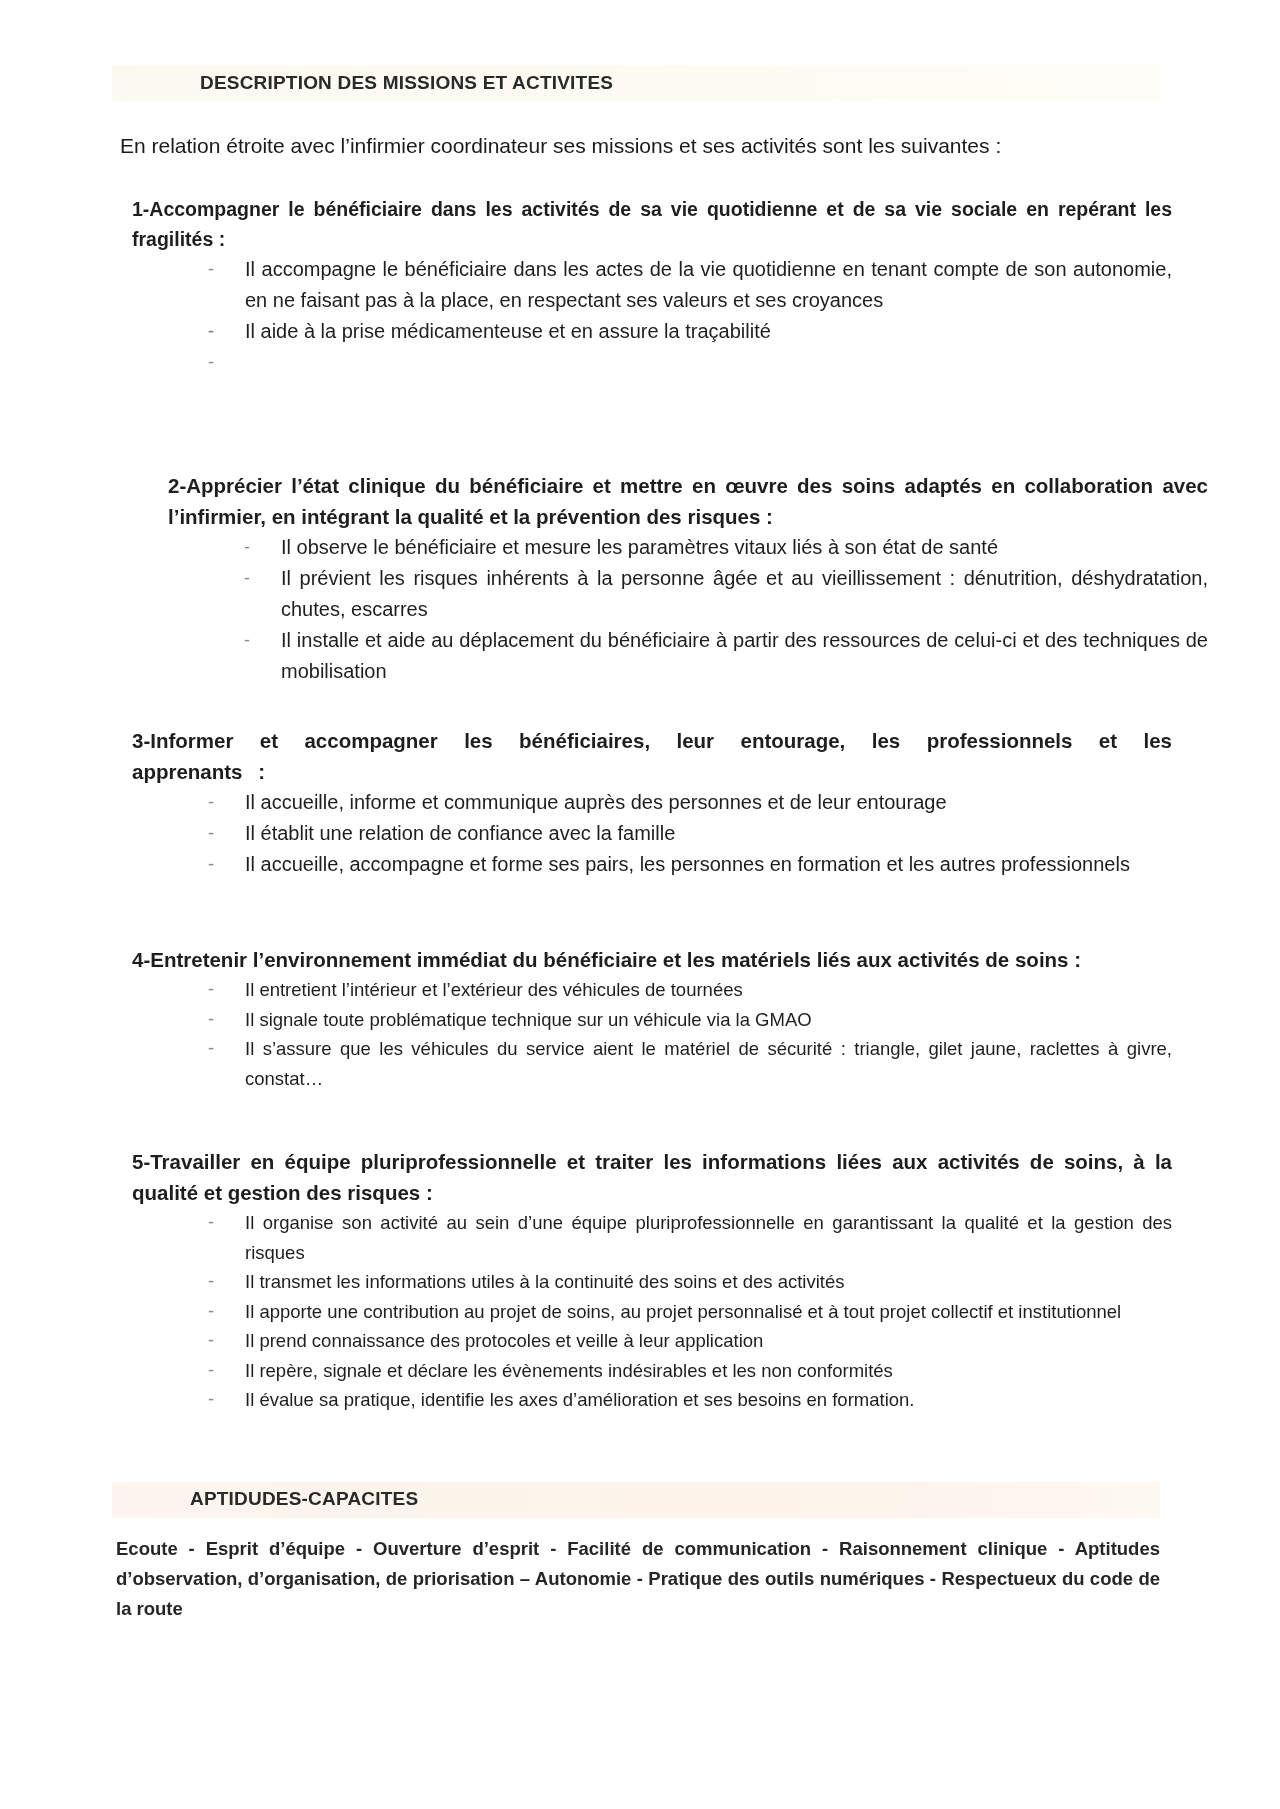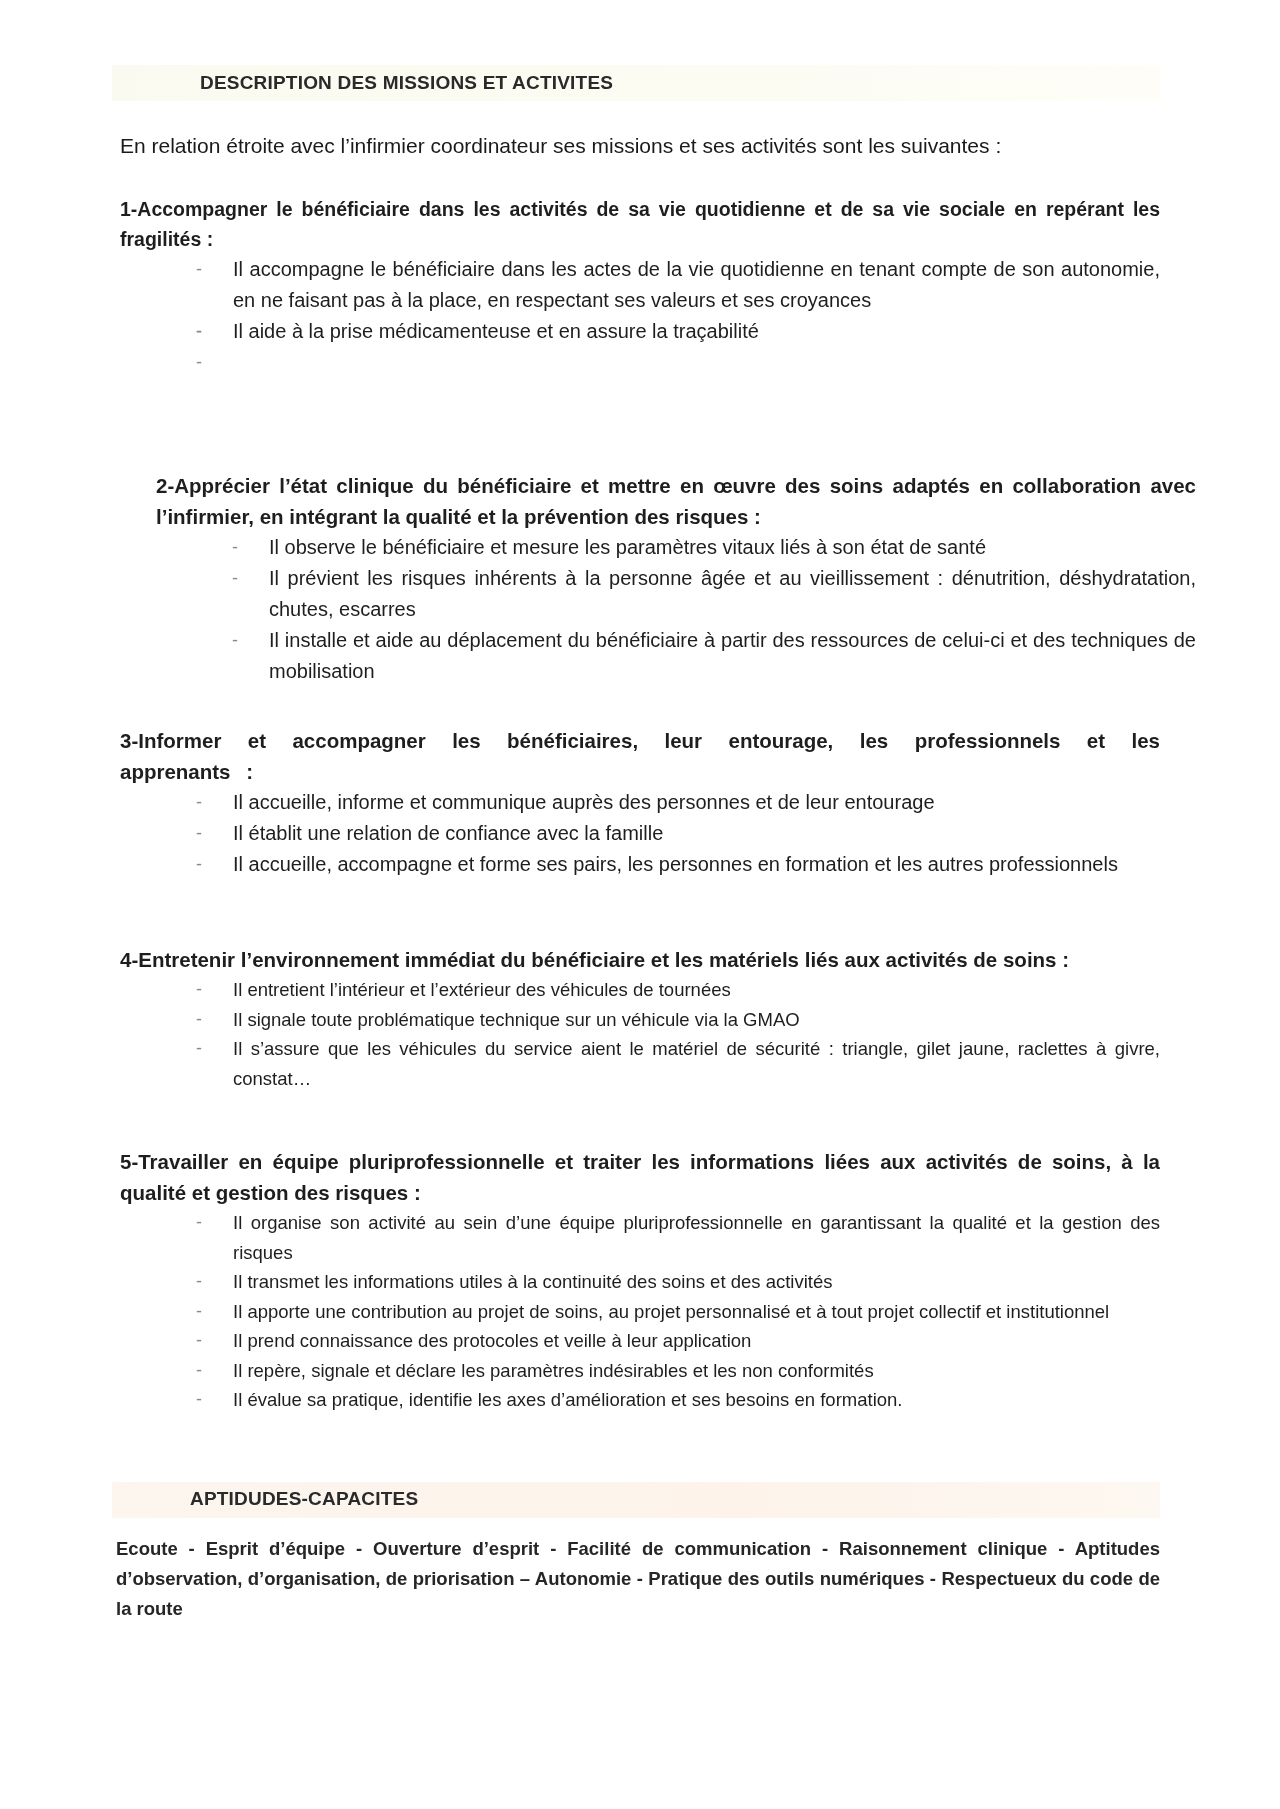--- a/index.html
+++ b/index.html
@@ -11,21 +11,21 @@
   .band {
     position: absolute; left: 112px; width: 1048px; height: 36px;
     background: linear-gradient(to right, #fbfaf1 0%, #fdfcf3 60%, #fefdf7 100%);
   }
   .band.b2 { background: linear-gradient(to right, #fcf6ee 0%, #fdf3ea 60%, #fdf8f1 100%); }
   .band-title {
     position: absolute; left: 200px; font-weight: bold; font-size: 19px;
     color: #2a2a2a; letter-spacing: 0.2px;
   }
   .intro { position: absolute; left: 120px; top: 134px; font-size: 21px; color: #1a1a1a; }
-  .section { position: absolute; left: 120px; width: 1040px; }
+  .section { position: absolute; left: 132px; width: 1040px; }
   .sec-title {
     font-weight: bold; font-size: 19.5px; line-height: 30px; color: #1e1e1e;
     text-align: justify;
   }
   .sec-title.big { font-size: 20.5px; line-height: 31px; }
   ul.items { list-style: none; margin: 0; padding: 0; }
   ul.items li {
     position: relative; padding-left: 113px; font-size: 20px; line-height: 31px;
     text-align: justify; color: #1e1e1e;
   }
@@ -86,21 +86,21 @@
     </ul>
   </div>
 
   <div class="section" style="top:1146px;">
     <div class="sec-title big">5-Travailler en équipe pluriprofessionnelle et traiter les informations liées aux activités de soins, à la qualité et gestion des risques :</div>
     <ul class="items small">
       <li><span class="dash">-</span><span>Il organise son activité au sein d’une équipe pluriprofessionnelle en garantissant la qualité et la gestion des risques</span></li>
       <li><span class="dash">-</span><span>Il transmet les informations utiles à la continuité des soins et des activités</span></li>
       <li><span class="dash">-</span><span>Il apporte une contribution au projet de soins, au projet personnalisé et à tout projet collectif et institutionnel</span></li>
       <li><span class="dash">-</span><span>Il prend connaissance des protocoles et veille à leur application</span></li>
-      <li><span class="dash">-</span><span>Il repère, signale et déclare les paramètres indésirables et les non conformités</span></li>
+      <li><span class="dash">-</span><span>Il repère, signale et déclare les évènements indésirables et les non conformités</span></li>
       <li><span class="dash">-</span><span>Il évalue sa pratique, identifie les axes d’amélioration et ses besoins en formation.</span></li>
     </ul>
   </div>
 
   <div class="band b2" style="top:1482px;"></div>
   <div class="band-title" style="top:1488px; left:190px;">APTIDUDES-CAPACITES</div>
 
   <div class="aptitudes">Ecoute - Esprit d’équipe - Ouverture d’esprit - Facilité de communication - Raisonnement clinique - Aptitudes d’observation, d’organisation, de priorisation – Autonomie - Pratique des outils numériques - Respectueux du code de la route</div>
 
 </div>

